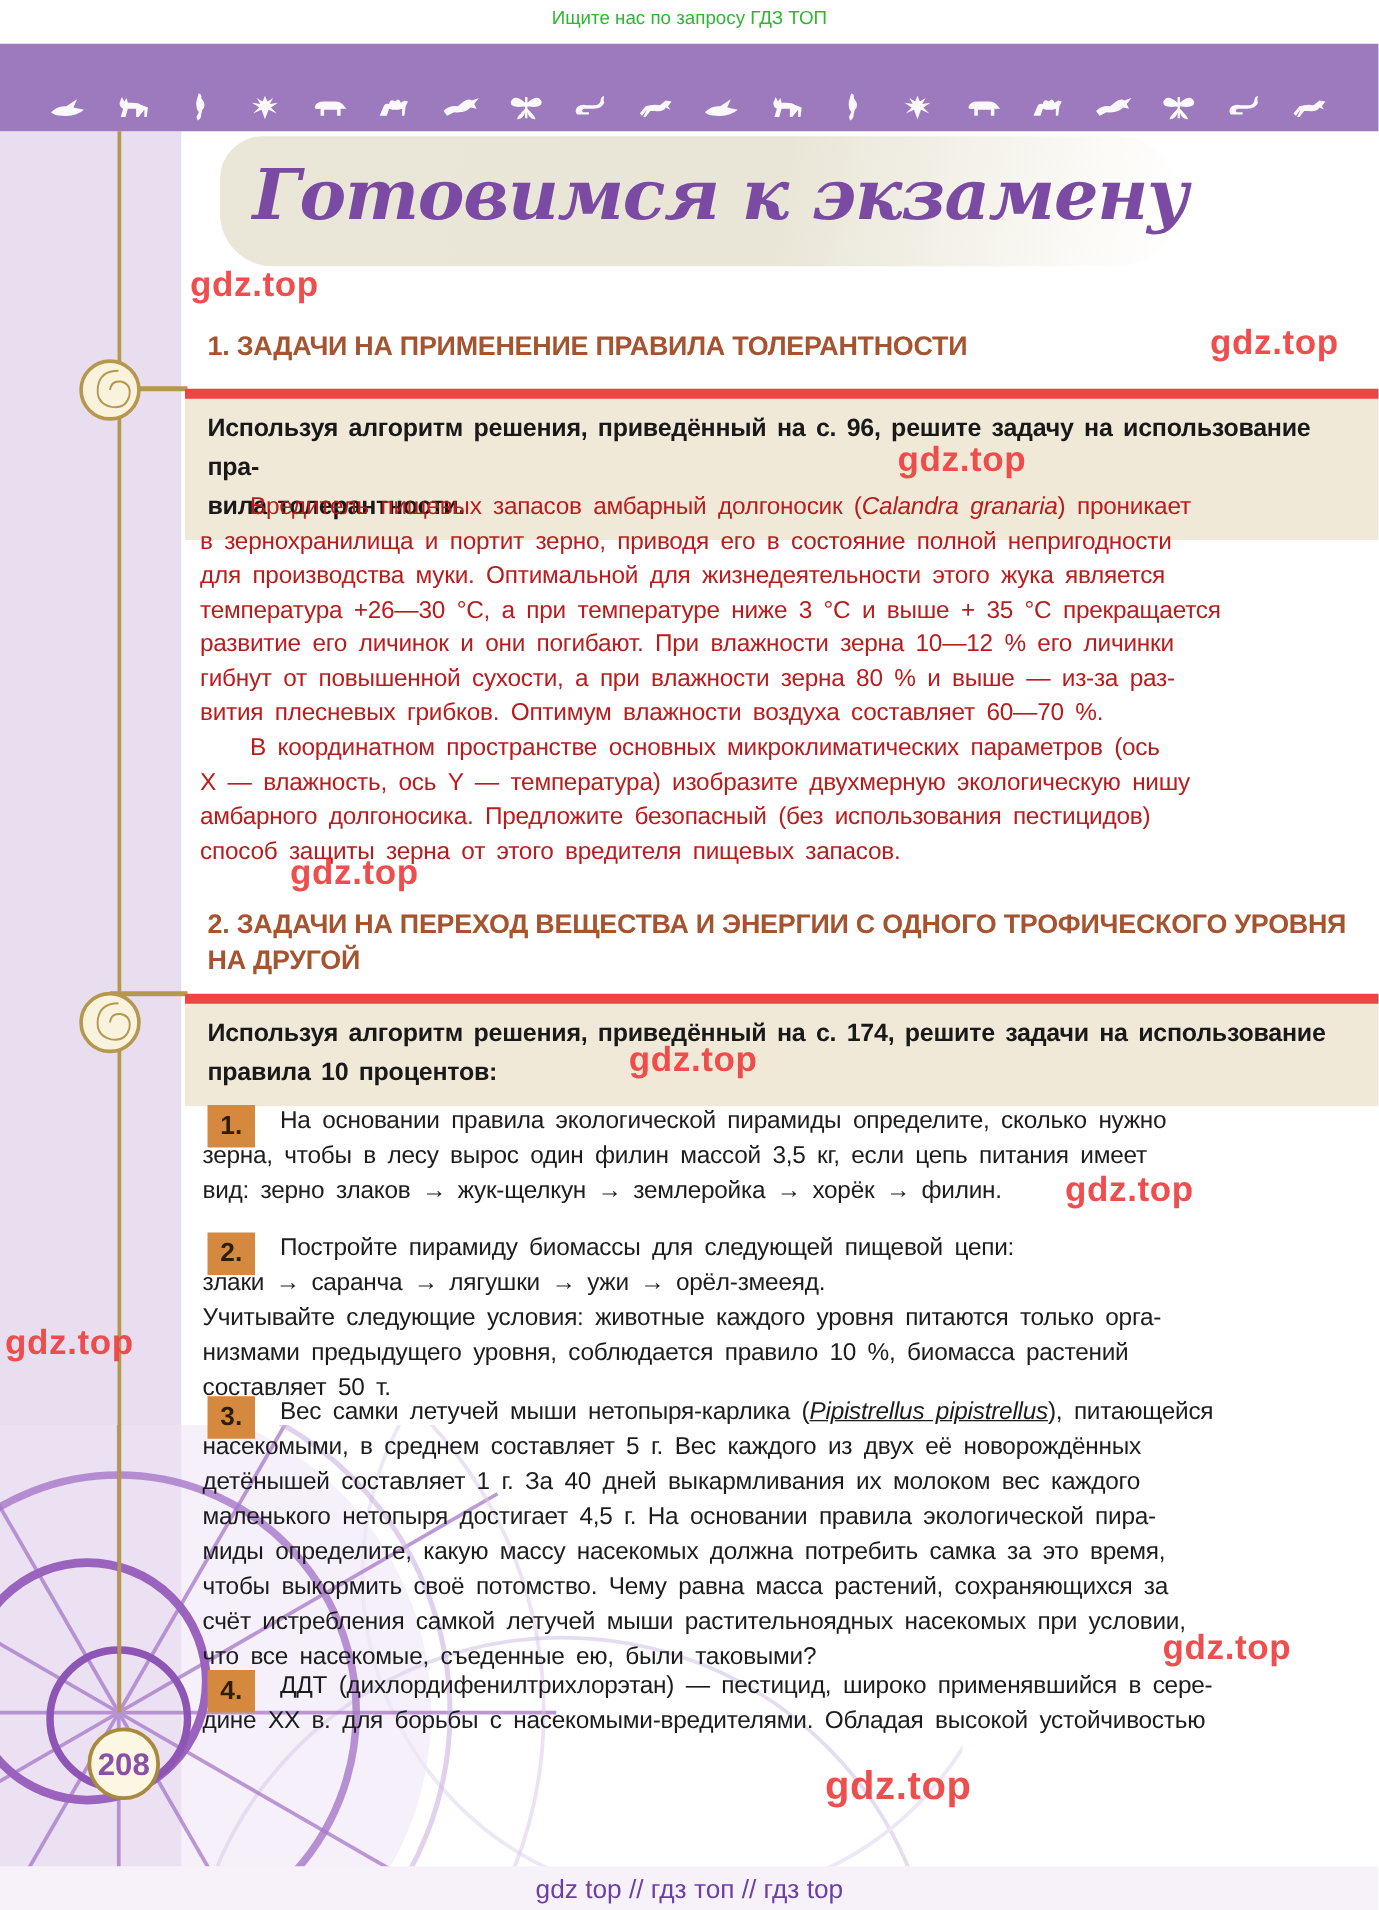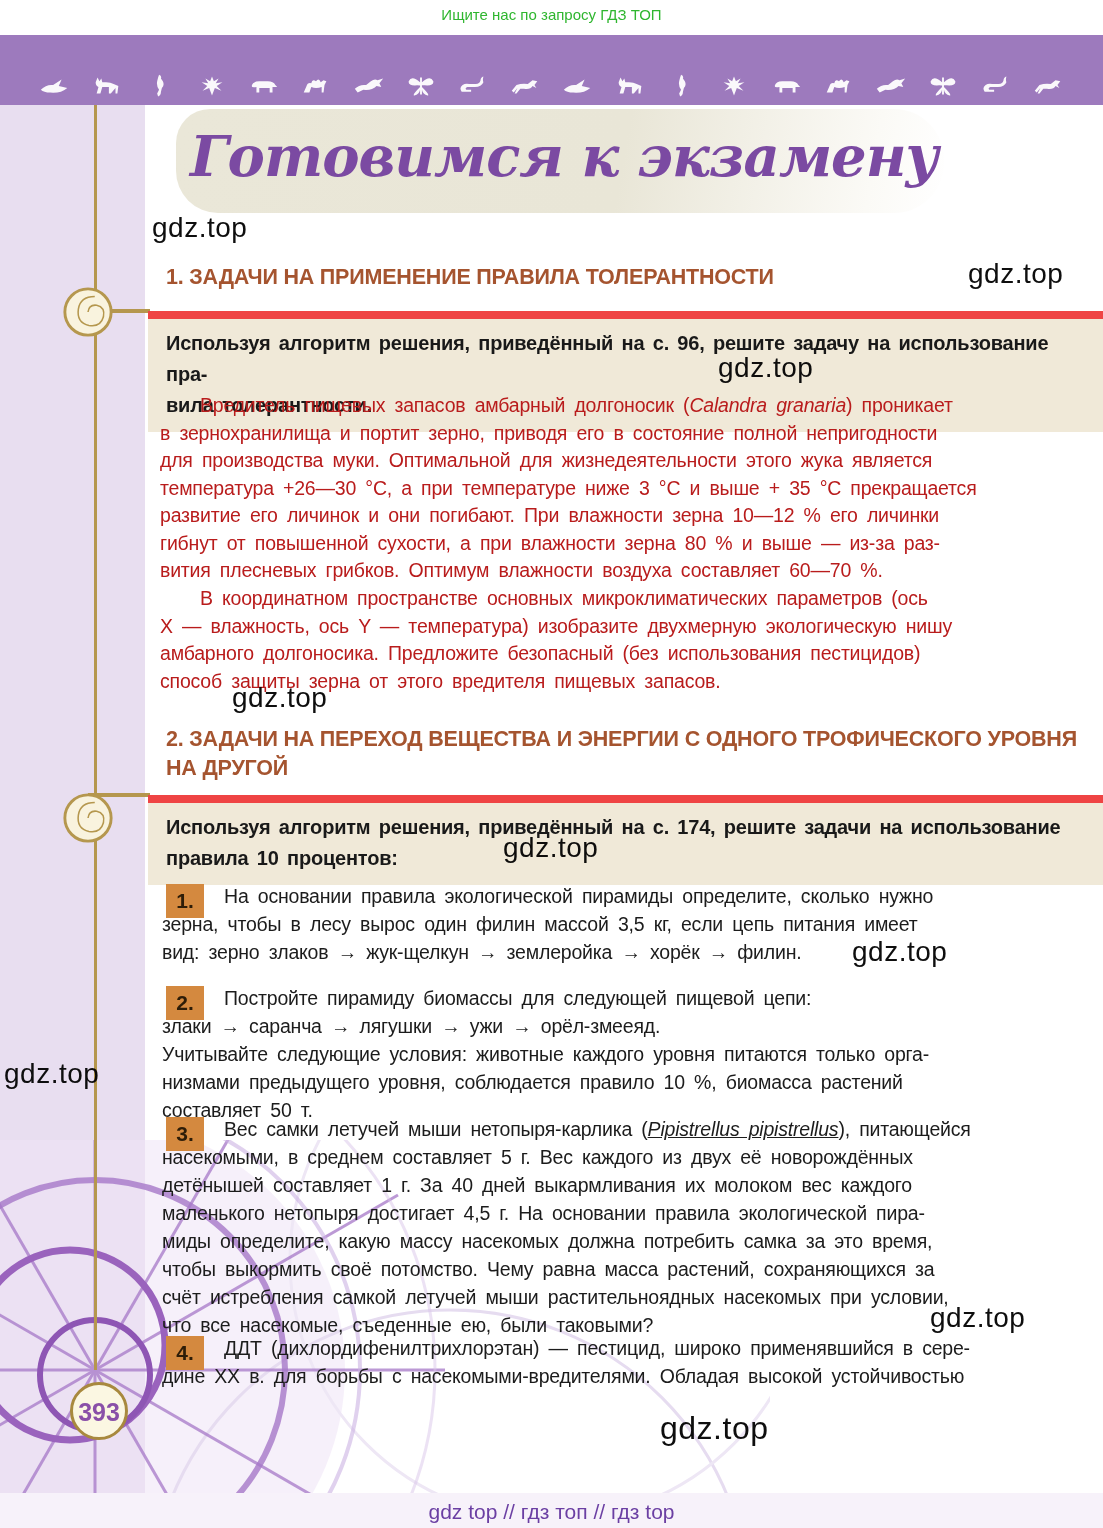--- a/index.html
+++ b/index.html
@@ -38,21 +38,21 @@
     position:absolute; left:0; top:1500px; width:100%; text-align:center;
     color:#6b3fa3; font-size:21px; font-weight:500; z-index:4;
   }
   
   .title-banner {
     position:absolute; left:176px; top:109px; width:768px; height:104px; z-index:4;
     background:linear-gradient(100deg,#eae7d8 0%,#e9e6d7 58%,#fbfaf6 90%,#ffffff 100%);
     border-radius:34px 50px 50px 42px;
   }
   .page-title {
-    position:absolute; left:4px; top:14px; width:100%; text-align:center;
+    position:absolute; left:16px; top:14px; width:100%; text-align:center;
     font-family:"DejaVu Serif", serif; font-style:italic; font-weight:bold;
     font-size:56px; color:#7b4aa2; letter-spacing:-1px;
   }
   
   .sec-heading {
     position:absolute; left:166px; width:935px; z-index:4;
     color:#a5542f; font-weight:700; font-size:21.5px; line-height:29px;
     white-space:pre-line; letter-spacing:-0.2px;
   }
   .h1s { top:263px; }
@@ -88,22 +88,22 @@
     text-align:center; line-height:34px;
   }
   .task-text {
     margin-left:4px; font-size:19.5px; line-height:28px; color:#1c1c1c;
     white-space:pre-line; word-spacing:4px; letter-spacing:-0.2px;
     text-indent:62px;
   }
   .task-text i { font-style:italic;text-decoration:underline; }
   
   .wm {
-    position:absolute; z-index:5; color:#000000; font-size:28px;
-    letter-spacing:0.5px; opacity:.94;
+    position:absolute; z-index:5; color:#ef4444; font-size:28px;
+    letter-spacing:0.5px; opacity:.94;font-weight:bold;
   }
   .wm1 { left:152px; top:212px; }
   .wm2 { left:968px; top:258px; }
   .wm3 { left:718px; top:352px; }
   .wm4 { left:232px; top:682px; }
   .wm5 { left:503px; top:832px; }
   .wm6 { left:852px; top:936px; }
   .wm7 { left:4px;   top:1058px; }
   .wm8 { left:930px; top:1302px; }
   .wm9 { left:660px; top:1410px; font-size:32px; }
@@ -326,18 +326,18 @@
   <span class="wm wm1">gdz.top</span>
   <span class="wm wm2">gdz.top</span>
   <span class="wm wm3">gdz.top</span>
   <span class="wm wm4">gdz.top</span>
   <span class="wm wm5">gdz.top</span>
   <span class="wm wm6">gdz.top</span>
   <span class="wm wm7">gdz.top</span>
   <span class="wm wm8">gdz.top</span>
   <span class="wm wm9">gdz.top</span>
 
-  <div class="page-num">393</div>
+  <div class="page-num">208</div>
 
   <div class="footer-strip"></div>
   <div class="footer-links">gdz top  //  гдз топ  //  гдз top</div>
 
 </div>
 
 </body></html>

